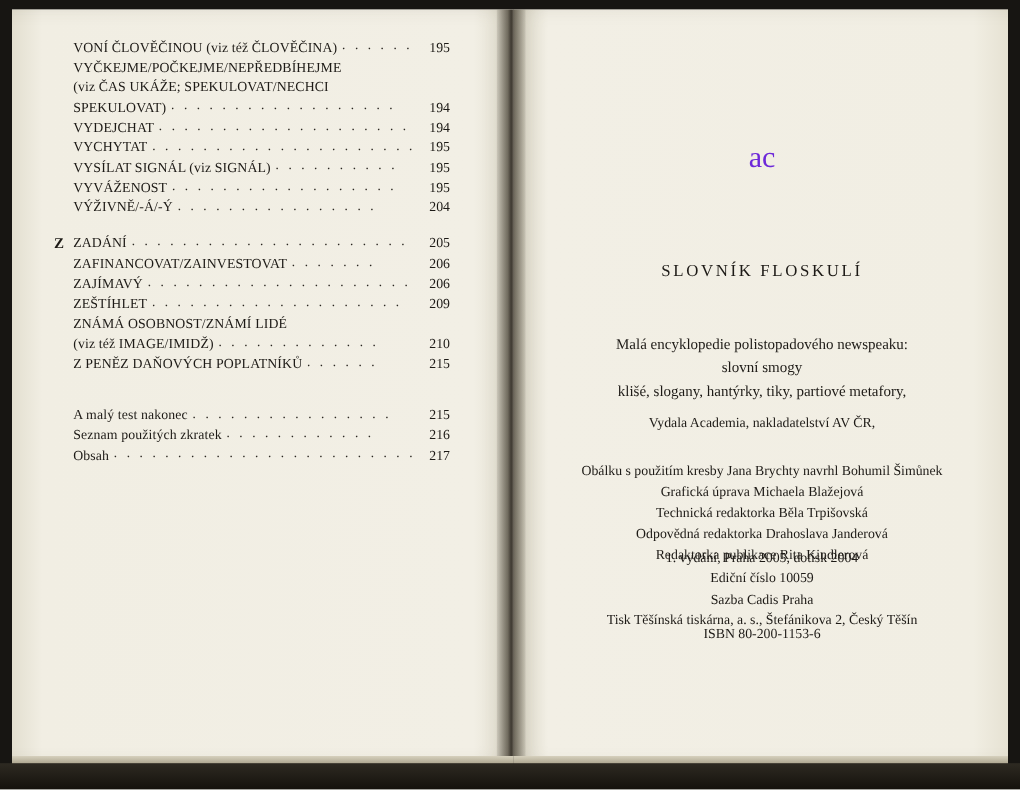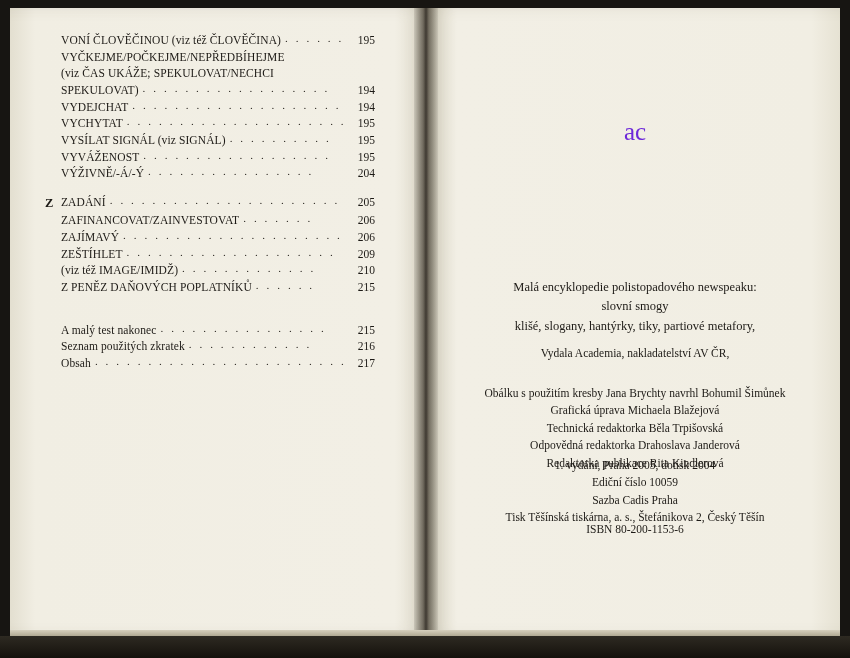--- a/index.html
+++ b/index.html
@@ -88,21 +88,21 @@
   .toc {
     position: absolute;
     left: 45px;
     top: 32px;
     width: 330px;
     font-size: 11.5px;
     color: #1d1a16;
   }
   .toc-entry {
     display: flex;
-    align-items: flex-start;
+    align-items: center;
     line-height: 1.45;
     white-space: nowrap;
   }
   .toc-entry .letter {
     display: inline-block;
     width: 16px;
     font-weight: bold;
     font-size: 12.5px;
     flex: 0 0 auto;
   }
@@ -294,20 +294,26 @@
         <span class="label">ZAJÍMAVÝ</span>
         <span class="leader">. . . . . . . . . . . . . . . . . . . . .</span>
         <span class="page-no">206</span>
       </div>
       <div class="toc-entry">
         <span class="spacer"></span>
         <span class="label">ZEŠTÍHLET</span>
         <span class="leader">. . . . . . . . . . . . . . . . . . . .</span>
         <span class="page-no">209</span>
       </div>
+      <div class="toc-entry no-leader">
+        <span class="spacer"></span>
+        <span class="label">ZNÁMÁ OSOBNOST/ZNÁMÍ LIDÉ</span>
+        <span class="leader"></span>
+        <span class="page-no"></span>
+      </div>
       <div class="toc-entry">
         <span class="spacer"></span>
         <span class="label">(viz též IMAGE/IMIDŽ)</span>
         <span class="leader">. . . . . . . . . . . . .</span>
         <span class="page-no">210</span>
       </div>
       <div class="toc-entry">
         <span class="spacer"></span>
         <span class="label">Z PENĚZ DAŇOVÝCH POPLATNÍKŮ</span>
         <span class="leader">. . . . . .</span>
@@ -334,20 +340,21 @@
         <span class="leader">. . . . . . . . . . . . . . . . . . . . . . . .</span>
         <span class="page-no">217</span>
       </div>
     </div>
   </div>
 
   <div class="colophon">
     <div class="logo">ac</div>
 
     <div class="title-block">
+      <span class="line">SLOVNÍK FLOSKULÍ</span>
     </div>
 
     <div class="subtitle-block">
       <span class="line">Malá encyklopedie polistopadového newspeaku:</span>
       <span class="line">slovní smogy</span>
       <span class="line">klišé, slogany, hantýrky, tiky, partiové metafory,</span>
     </div>
 
     <div class="publisher-block">
       <span class="line">Vydala Academia, nakladatelství AV ČR,</span>

